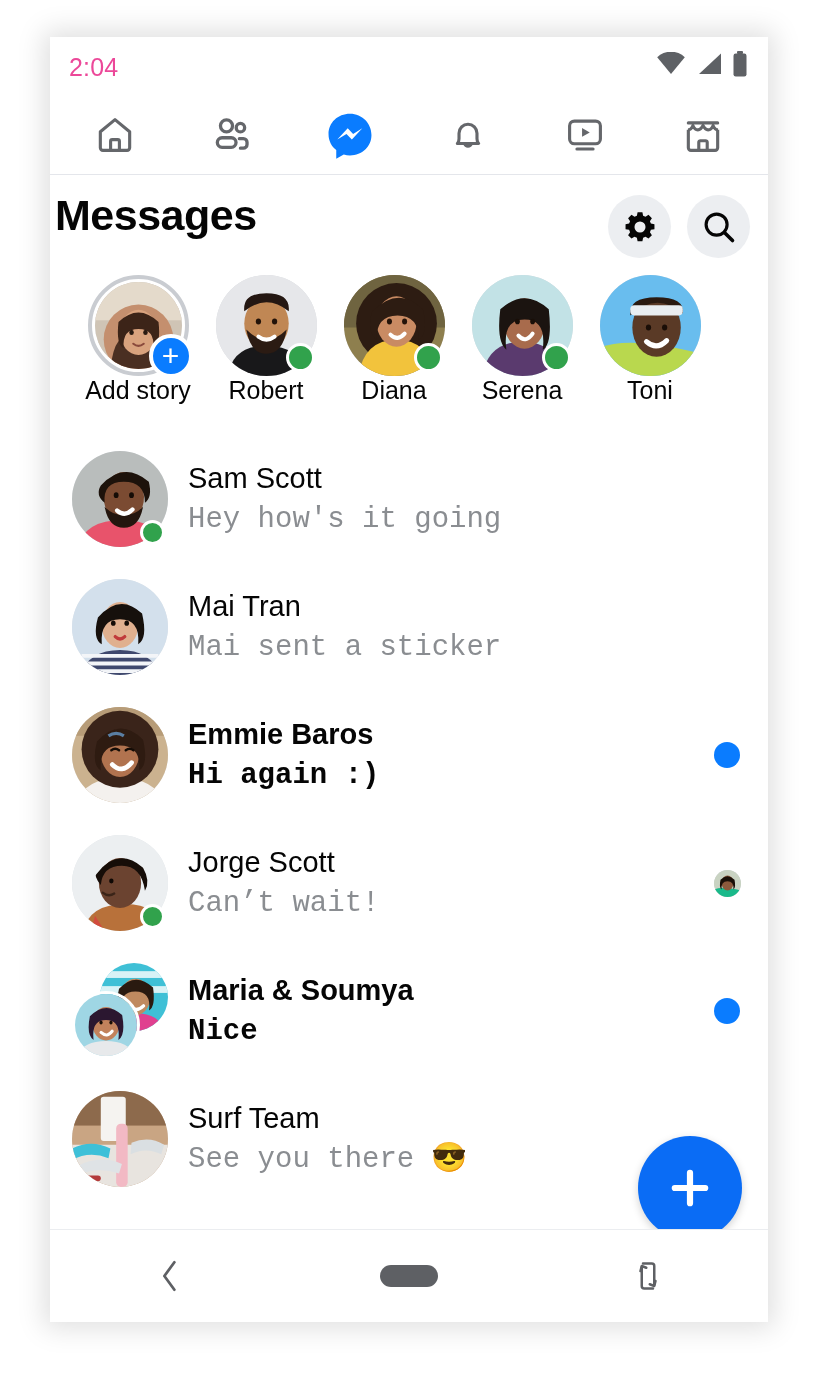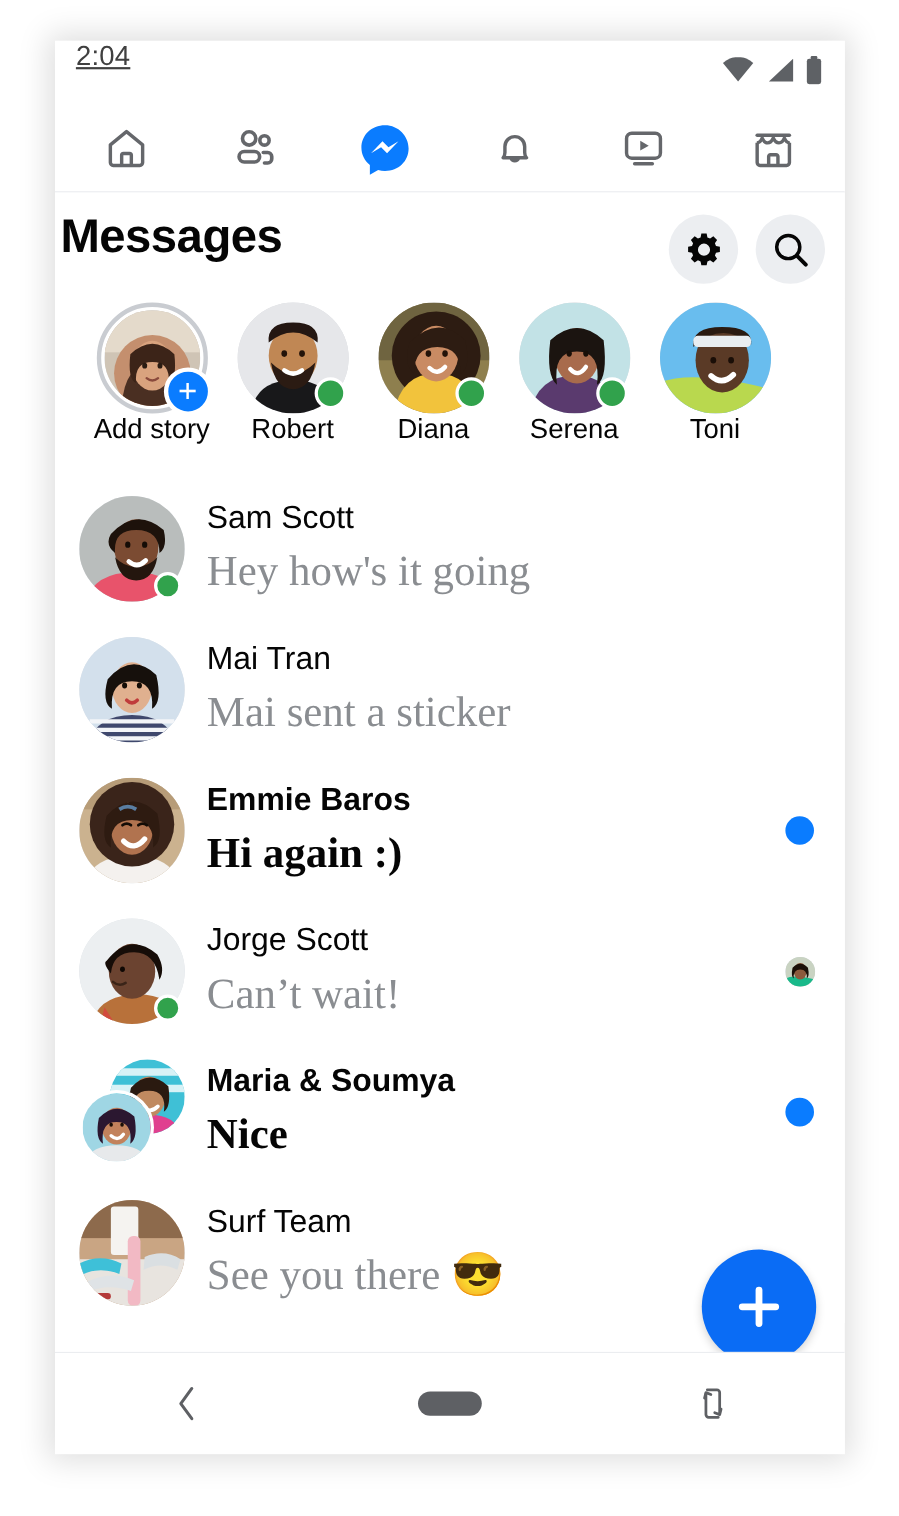--- a/index.html
+++ b/index.html
@@ -33,26 +33,25 @@
 
   
   .status-bar {
     position: relative;
     height: 58px;
     background: #ffffff;
   }
   .status-time {
     position: absolute;
     left: 19px;
-    top: 0;
+    top: 16px;
     font-size: 25px;
-    color: #404040;
+    color: #ec4899;
     letter-spacing: .2px;
     font-family: "Liberation Sans", sans-serif;
-    text-decoration: underline;
   }
   .status-icons {
     position: absolute;
     right: 20px;
     top: 14px;
     display: flex;
     align-items: center;
     gap: 9px;
   }
   .ico-wifi { display:block; }
@@ -259,25 +258,25 @@
     min-width: 0;
   }
   .thread-name {
     font-size: 29px;
     color: #050505;
     line-height: 1.45;
     white-space: nowrap;
     font-family: "Liberation Sans", sans-serif;
   }
   .thread-snippet {
-    font-size: 39px;
+    font-size: 29px;
     color: #8a8d91;
     line-height: 1.45;
     white-space: nowrap;
-    font-family: Liberation Serif, serif;
+    font-family: Liberation Mono, monospace;
   }
   .thread.unread .thread-name,
   .thread.unread .thread-snippet {
     color: #050505;
     font-weight: 700;
   }
   .thread-right {
     flex: 0 0 auto;
     width: 46px;
     display: flex;

